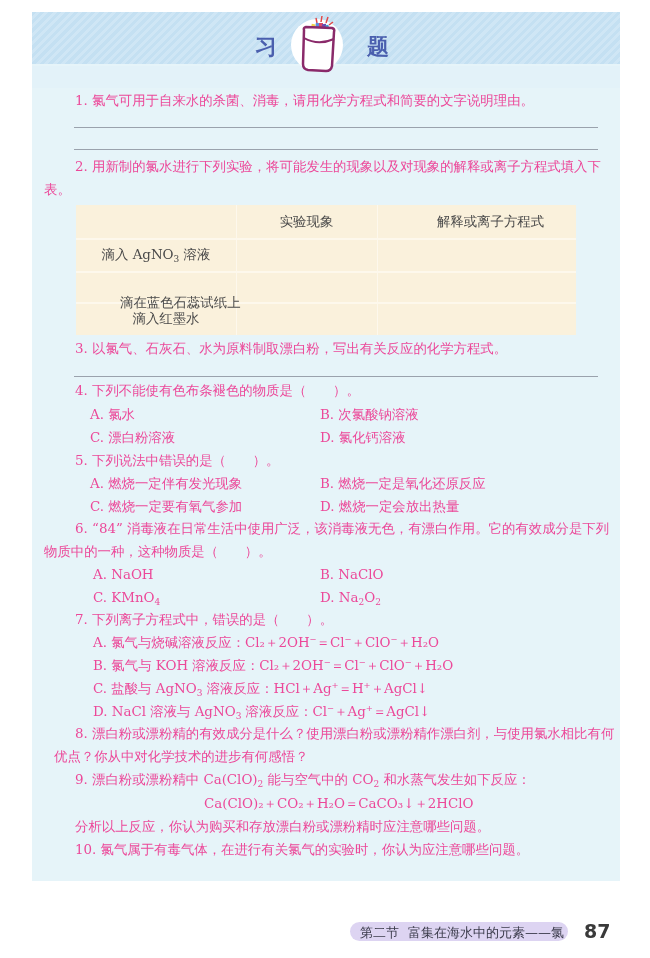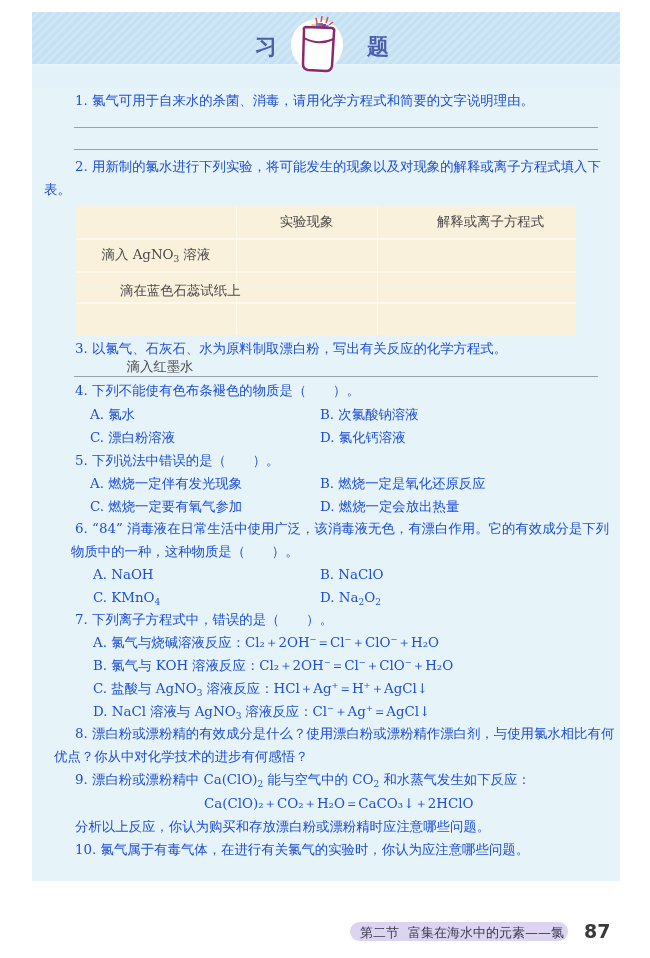--- a/index.html
+++ b/index.html
@@ -23,21 +23,21 @@
       font-weight: bold; font-size: 22px; color: #4a5fae; letter-spacing: 0;
     }
     .title-left { left: 255px; }
     .title-right { left: 367px; }
     .badge-circle {
       position: absolute; left: 291px; top: 19px; width: 52px; height: 52px; border-radius: 50%;
       background: #ffffff;
     }
     .badge-svg { position: absolute; left: 292px; top: 14px; }
 
-    .text { position: absolute; font-size: 13.4px; line-height: 18px; white-space: nowrap; color: #1d4ed8; }
+    .text { position: absolute; font-size: 13.4px; line-height: 18px; white-space: nowrap; color: #ec4899; }
     .sub { font-size: 9px; vertical-align: -3px; }
 
     .answer-line { position: absolute; left: 74px; width: 524px; height: 1px; background: #9aa2ad; }
 
     .table {
       position: absolute; left: 76px; top: 205px; width: 500px; height: 130px;
       background: #faf1dc;
     }
     .tcell { position: absolute; font-size: 13.4px; color: #4a4a4a; white-space: nowrap; text-align: center; }
     .tvline { position: absolute; top: 0; width: 1px; height: 130px; background: #fdf8ec; }
@@ -93,22 +93,22 @@
   <div class="thline" style="top:33px;"></div>
   <div class="thline" style="top:66px;"></div>
   <div class="thline" style="top:97px;"></div>
 
   <div class="tcell" style="left:160px; width:141px; top:8px;">实验现象</div>
   <div class="tcell" style="left:301px; width:227px; top:8px;">解释或离子方程式</div>
 
   <div class="tcell" style="left:0; width:160px; top:41px;">
     <span>滴入 AgNO</span><span class="sub">3</span><span> 溶液</span>
   </div>
-  <div class="tcell" style="left:0; width:160px; top:77px;padding-left:44px;">滴在蓝色石蕊试纸上</div>
-  <div class="tcell" style="left:4px; width:160px; top:105px;margin-top:48px;">滴入红墨水</div>
+  <div class="tcell" style="left:0; width:160px; top:89px;padding-left:44px;">滴在蓝色石蕊试纸上</div>
+  <div class="tcell" style="left:10px; width:160px; top:105px;">滴入红墨水</div>
 
   <div style="position:absolute; left:161px; top:35px; width:140px; height:31px;"></div>
   <div style="position:absolute; left:302px; top:35px; width:198px; height:31px;"></div>
   <div style="position:absolute; left:161px; top:68px; width:140px; height:29px;"></div>
   <div style="position:absolute; left:302px; top:68px; width:198px; height:29px;"></div>
   <div style="position:absolute; left:161px; top:99px; width:140px; height:31px;"></div>
   <div style="position:absolute; left:302px; top:99px; width:198px; height:31px;"></div>
 </div>
 
 <div class="text" style="left:75px; top:340px;">3. 以氯气、石灰石、水为原料制取漂白粉，写出有关反应的化学方程式。</div>
@@ -120,21 +120,21 @@
 <div class="text" style="left:90px; top:429px;">C. 漂白粉溶液</div>
 <div class="text" style="left:320px; top:429px;">D. 氯化钙溶液</div>
 
 <div class="text" style="left:75px; top:452px;">5. 下列说法中错误的是（　　）。</div>
 <div class="text" style="left:90px; top:475px;">A. 燃烧一定伴有发光现象</div>
 <div class="text" style="left:320px; top:475px;">B. 燃烧一定是氧化还原反应</div>
 <div class="text" style="left:90px; top:498px;">C. 燃烧一定要有氧气参加</div>
 <div class="text" style="left:320px; top:498px;">D. 燃烧一定会放出热量</div>
 
 <div class="text" style="left:75px; top:520px;">6. “84” 消毒液在日常生活中使用广泛，该消毒液无色，有漂白作用。它的有效成分是下列</div>
-<div class="text" style="left:44px; top:543px;margin-left:27px;">物质中的一种，这种物质是（　　）。</div>
+<div class="text" style="left:44px; top:543px;">物质中的一种，这种物质是（　　）。</div>
 <div class="text" style="left:93px; top:566px;">A. NaOH</div>
 <div class="text" style="left:320px; top:566px;">B. NaClO</div>
 <div class="text" style="left:93px; top:589px;"><span>C. KMnO</span><span class="sub">4</span></div>
 <div class="text" style="left:320px; top:589px;"><span>D. Na</span><span class="sub">2</span><span>O</span><span class="sub">2</span></div>
 
 <div class="text" style="left:75px; top:611px;">7. 下列离子方程式中，错误的是（　　）。</div>
 <div class="text" style="left:93px; top:634px;"><span>A. 氯气与烧碱溶液反应：</span><span>Cl₂＋2OH⁻＝Cl⁻＋ClO⁻＋H₂O</span></div>
 <div class="text" style="left:93px; top:657px;"><span>B. 氯气与 KOH 溶液反应：</span><span>Cl₂＋2OH⁻＝Cl⁻＋ClO⁻＋H₂O</span></div>
 <div class="text" style="left:93px; top:680px;"><span>C. 盐酸与 AgNO</span><span class="sub">3</span><span> 溶液反应：</span><span>HCl＋Ag⁺＝H⁺＋AgCl↓</span></div>
 <div class="text" style="left:93px; top:703px;"><span>D. NaCl 溶液与 AgNO</span><span class="sub">3</span><span> 溶液反应：</span><span>Cl⁻＋Ag⁺＝AgCl↓</span></div>

